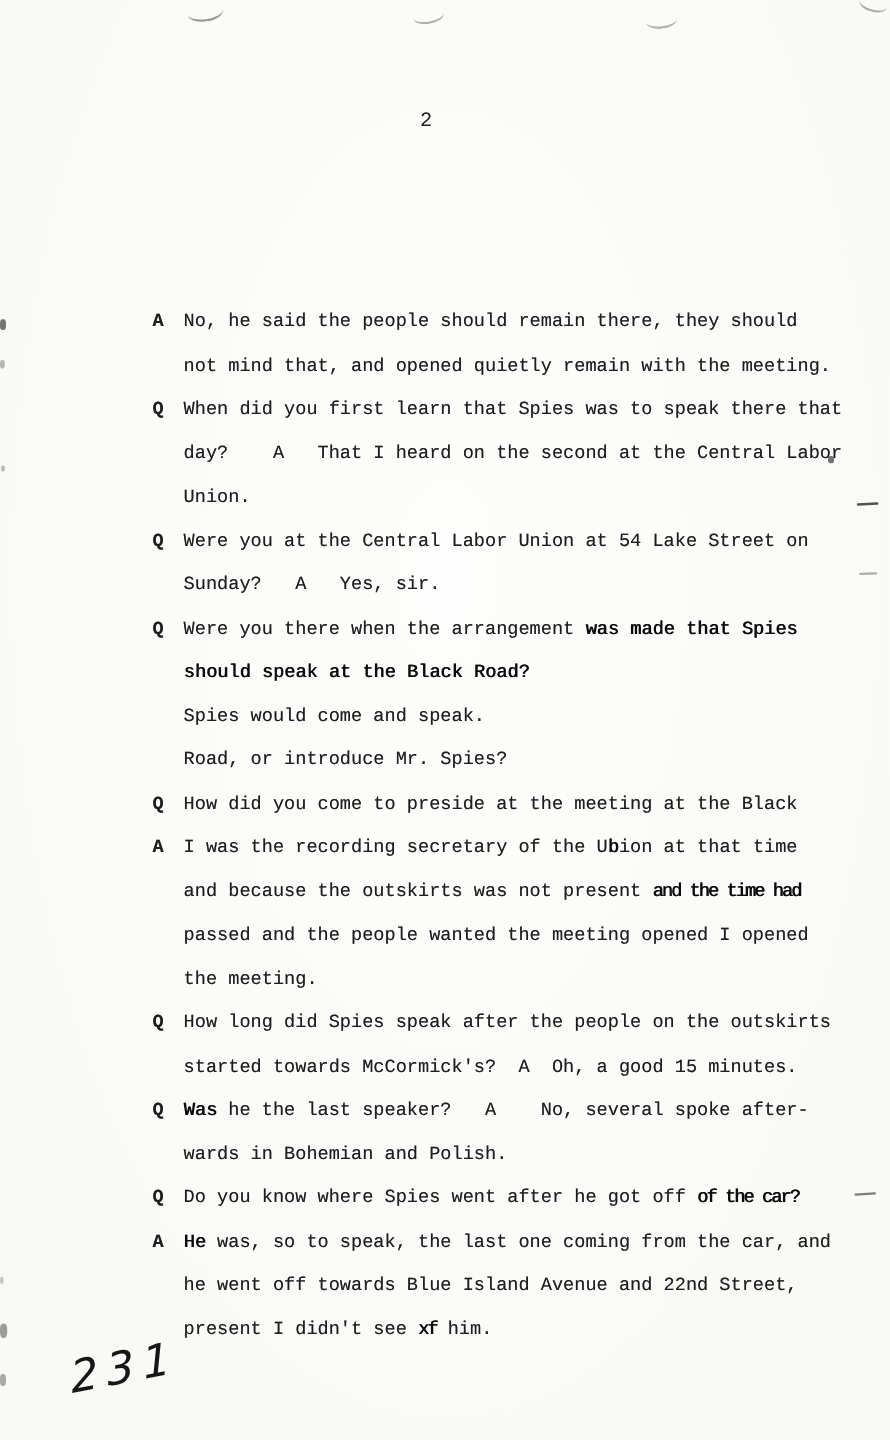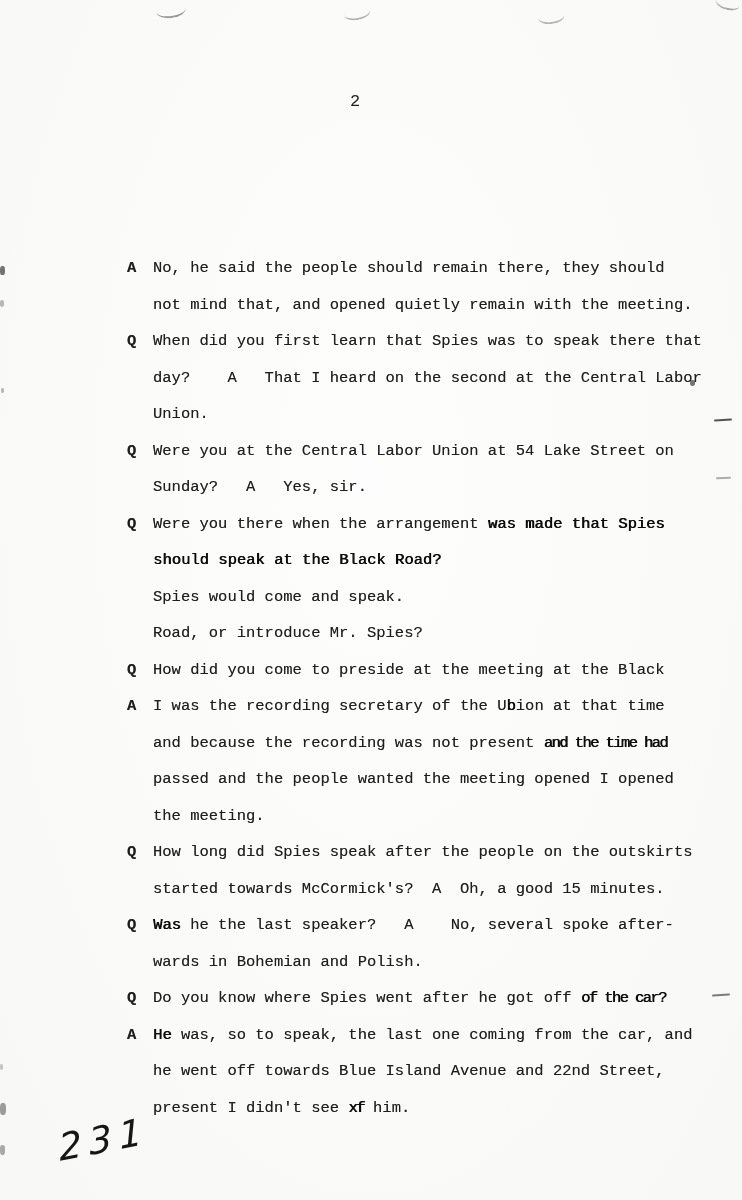--- a/index.html
+++ b/index.html
@@ -125,21 +125,21 @@
       <div class="line"><span class="speaker"></span><span class="text"><span>day?    A   That I heard on the second at the Central Labor</span></span></div>
       <div class="line"><span class="speaker"></span><span class="text"><span>Union.</span></span></div>
       <div class="line"><span class="speaker">Q</span><span class="text"><span>Were you at the Central Labor Union at 54 Lake Street on</span></span></div>
       <div class="line"><span class="speaker"></span><span class="text"><span>Sunday?   A   Yes, sir.</span></span></div>
       <div class="line"><span class="speaker">Q</span><span class="text"><span>Were you there when the arrangement </span><span class="ovr">was made that Spies</span></span></div>
       <div class="line"><span class="speaker"></span><span class="text"><span class="ovr">should speak at the Black Road?</span></span></div>
       <div class="line"><span class="speaker"></span><span class="text"><span>Spies would come and speak.</span></span></div>
       <div class="line"><span class="speaker"></span><span class="text"><span>Road, or introduce Mr. Spies?</span></span></div>
       <div class="line"><span class="speaker">Q</span><span class="text"><span>How did you come to preside at the meeting at the Black</span></span></div>
       <div class="line"><span class="speaker">A</span><span class="text"><span>I was the recording secretary of the U</span><span class="ovr">b</span><span>ion at that time</span></span></div>
-      <div class="line"><span class="speaker"></span><span class="text"><span>and because the recording was not present </span><span class="ovr sq">and the time had</span></span></div>
+      <div class="line"><span class="speaker"></span><span class="text"><span>and because the outskirts was not present </span><span class="ovr sq">and the time had</span></span></div>
       <div class="line"><span class="speaker"></span><span class="text"><span>passed and the people wanted the meeting opened I opened</span></span></div>
       <div class="line"><span class="speaker"></span><span class="text"><span>the meeting.</span></span></div>
       <div class="line"><span class="speaker">Q</span><span class="text"><span>How long did Spies speak after the people on the outskirts</span></span></div>
       <div class="line"><span class="speaker"></span><span class="text"><span>started towards McCormick's?  A  Oh, a good 15 minutes.</span></span></div>
       <div class="line"><span class="speaker">Q</span><span class="text"><span class="ovr">Was</span><span> he the last speaker?   A    No, several spoke after-</span></span></div>
       <div class="line"><span class="speaker"></span><span class="text"><span>wards in Bohemian and Polish.</span></span></div>
       <div class="line"><span class="speaker">Q</span><span class="text"><span>Do you know where Spies went after he got off </span><span class="ovr sq">of the car?</span></span></div>
       <div class="line"><span class="speaker">A</span><span class="text"><span class="ovr">He</span><span> was, so to speak, the last one coming from the car, and</span></span></div>
       <div class="line"><span class="speaker"></span><span class="text"><span>he went off towards Blue Island Avenue and 22nd Street,</span></span></div>
       <div class="line"><span class="speaker"></span><span class="text"><span>present I didn't see </span><span class="ovr sq">xf</span><span> him.</span></span></div>

